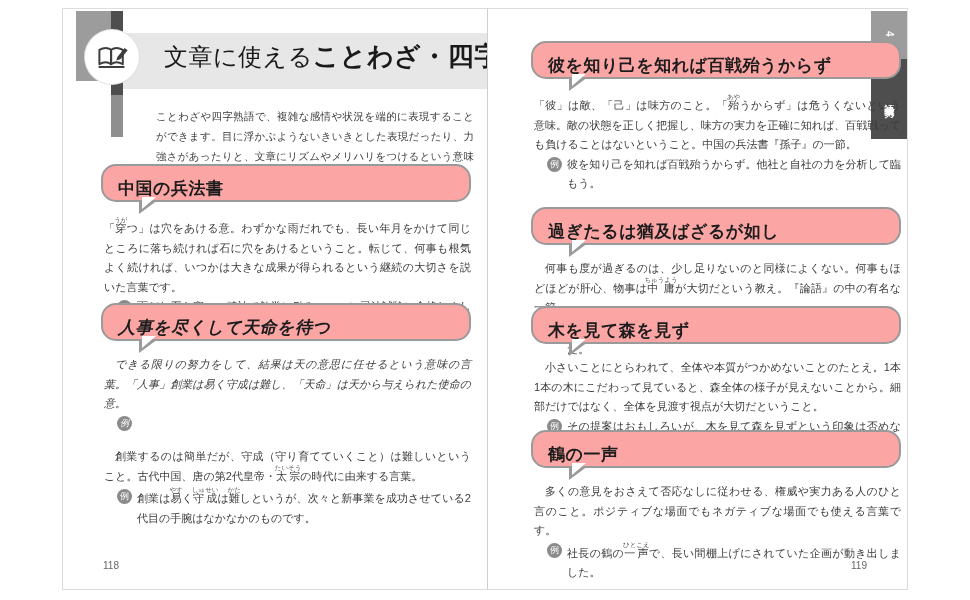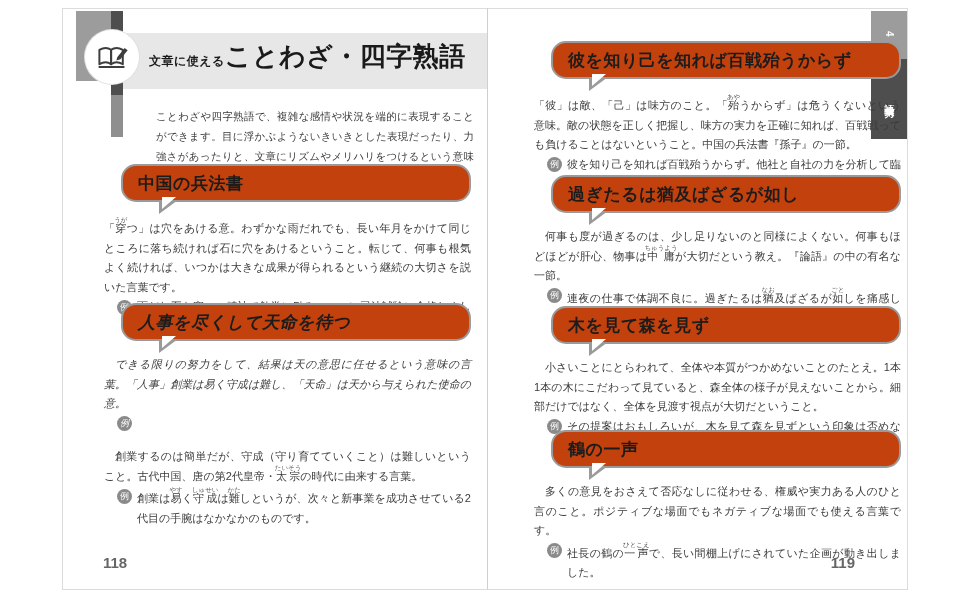--- a/index.html
+++ b/index.html
@@ -10,32 +10,32 @@
   .page-right{left:487px;width:421px;border-left:1px solid #cfcfcf;}
 
   
   .corner-block{position:absolute;left:13px;top:2px;width:35px;height:70px;background:#9c9c9c;}
   .v-strip-dark{position:absolute;left:48px;top:2px;width:12px;height:84px;background:#4e4e4e;}
   .v-strip-light{position:absolute;left:48px;top:86px;width:12px;height:42px;background:#8f8f8f;}
   .header-band{position:absolute;left:60px;top:24px;right:0;height:56px;background:#e7e7e7;}
   .header-icon{position:absolute;left:22px;top:21px;width:54px;height:54px;background:#fff;border-radius:50%;
     display:flex;align-items:center;justify-content:center;box-shadow:0 0 0 1px #e0e0e0;}
   .header-title{position:absolute;left:86px;top:30px;white-space:nowrap;color:#1a1a1a;}
-  .header-title .t-light{font-size:12px;font-weight:bold;letter-spacing:0.5px;}
+  .header-title .t-light{font-size:24px;font-weight:normal;letter-spacing:0.5px;margin-left:15px;}
   .header-title .t-strong{font-size:26px;font-weight:bold;letter-spacing:0.5px;}
 
   .intro{position:absolute;left:93px;top:86px;width:318px;font-size:10.5px;line-height:20px;
     text-align:justify;color:#3a3a3a;}
 
   
   .entry{position:absolute;width:370px;}
   .page-left .entry{left:38px;}
   .page-right .entry{left:43px;}
-  .bubble{position:relative;height:34px;background:#c2410c;border:2px solid #9a9a9a;border-radius:15px;
-    display:flex;align-items:center;padding-left:15px;box-sizing:content-box;margin-left:20px;}
+  .bubble{position:relative;height:34px;background:#fca5a5;border:2px solid #9a9a9a;border-radius:15px;
+    display:flex;align-items:flex-end;padding-left:15px;box-sizing:content-box;}
   .bubble::before{content:"";position:absolute;left:36px;bottom:-14px;width:0;height:0;
     border-top:14px solid #9a9a9a;border-right:19px solid transparent;}
   .bubble::after{content:"";position:absolute;left:39px;bottom:-9px;width:0;height:0;
     border-top:12px solid #fff;border-right:14px solid transparent;}
   .entry-title{margin:0;font-size:17px;font-weight:bold;color:#1c1c1c;letter-spacing:0.5px;}
   .entry-body{margin:14px 0 0 3px;width:367px;font-size:11px;line-height:19.5px;
     text-align:justify;color:#3a3a3a;}
   .entry-body.indent{text-indent:1em;}
   .example{position:relative;margin:0 0 0 3px;padding-left:33px;width:334px;font-size:11px;
     line-height:19.5px;text-align:justify;color:#3a3a3a;}
@@ -46,23 +46,23 @@
   rt{font-size:6.5px;color:#555;letter-spacing:0;}
 
   
   .tab-chapter{position:absolute;right:0;top:2px;width:36px;height:48px;background:#9c9c9c;
     color:#fff;display:flex;align-items:center;justify-content:center;
     writing-mode:vertical-rl;font-size:10px;font-weight:bold;letter-spacing:1px;}
   .tab-label{position:absolute;right:0;top:50px;width:36px;height:80px;background:#4e4e4e;
     color:#fff;display:flex;align-items:center;justify-content:center;
     writing-mode:vertical-rl;font-size:10px;font-weight:bold;letter-spacing:2px;}
 
-  .page-num{position:absolute;bottom:18px;font-size:15px;color:#666;font-weight:bold;}
+  .page-num{position:absolute;bottom:18px;font-size:10px;color:#666;}
   .page-num.left{left:40px;}
-  .page-num.right{right:52px;}
+  .page-num.right{right:40px;}
 </style>
 </head>
 <body>
 
 <div class="stage">
 
   <div class="page page-left">
     <div class="corner-block"></div>
     <div class="v-strip-dark"></div>
     <div class="v-strip-light"></div>
@@ -120,21 +120,21 @@
       <div class="bubble">
         <h2 class="entry-title">彼を知り己を知れば百戦殆うからず</h2>
       </div>
       <p class="entry-body">「彼」は敵、「己」は味方のこと。「<ruby>殆<rt>あや</rt></ruby>うからず」は危うくないという意味。敵の状態を正しく把握し、味方の実力を正確に知れば、百戦戦っても負けることはないということ。中国の兵法書『孫子』の一節。</p>
       <p class="example">
         <span class="ex-icon">例</span>
         <span>彼を知り己を知れば百戦殆うからず。他社と自社の力を分析して臨もう。</span>
       </p>
     </section>
 
-    <section class="entry" style="top:166px;">
+    <section class="entry" style="top:198px;">
       <div class="bubble">
         <h2 class="entry-title">過ぎたるは猶及ばざるが如し</h2>
       </div>
       <p class="entry-body indent">何事も度が過ぎるのは、少し足りないのと同様によくない。何事もほどほどが肝心、物事は<ruby>中庸<rt>ちゅうよう</rt></ruby>が大切だという教え。『論語』の中の有名な一節。</p>
       <p class="example">
         <span class="ex-icon">例</span>
         <span>連夜の仕事で体調不良に。過ぎたるは<ruby>猶<rt>なお</rt></ruby>及ばざるが<ruby>如<rt>ごと</rt></ruby>しを痛感した。</span>
       </p>
     </section>
 

